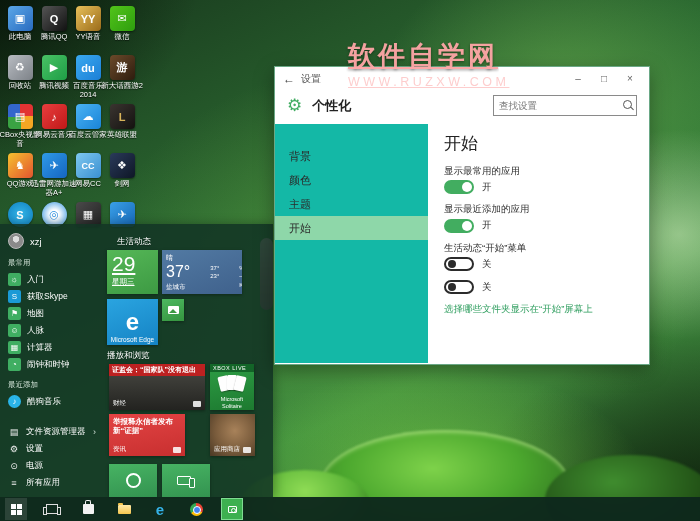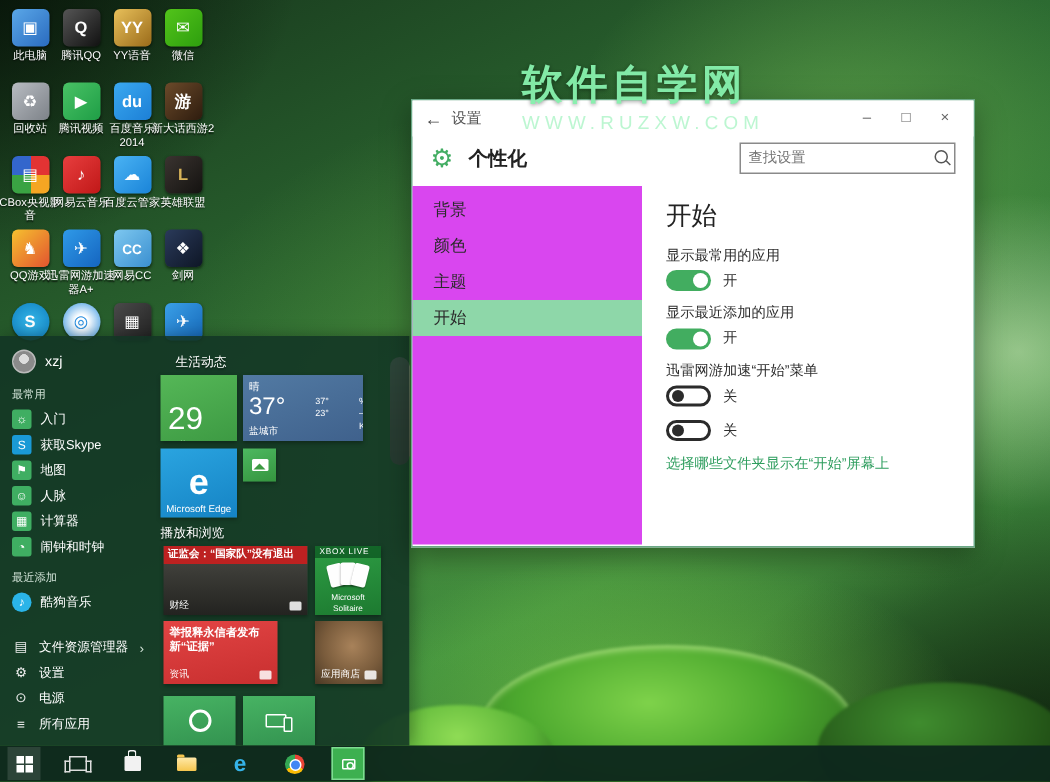--- a/index.html
+++ b/index.html
@@ -23,21 +23,21 @@
     background:radial-gradient(ellipse at 45% 35%, #7ed24a 0%, #4ca82e 45%, #2d6e1e 85%);
     box-shadow:inset 0 2px 4px rgba(230,255,180,.6); }
   #leaf-2 { left:545px; top:455px; width:170px; height:90px;
     background:radial-gradient(ellipse at 40% 30%, #3f8c2e 0%, #235417 60%, #11290c 95%); }
   #leaf-3 { left:240px; top:470px; width:130px; height:70px;
     background:radial-gradient(ellipse at 50% 30%, #8fdc55 0%, #57b135 55%, #336f1f 90%); }
   #bud-1 { left:260px; top:238px; width:13px; height:72px; border-radius:7px;
     background:linear-gradient(180deg,#eec0cf 0%, #d58aa4 45%, #b05c7e 100%); filter:blur(.5px); }
 
   
-  #watermark { left:348px; top:38px; z-index:30; color:#86efac; pointer-events:none; }
+  #watermark { left:348px; top:38px; z-index:30; color:#fca5a5; pointer-events:none;text-decoration:underline; }
   #watermark .wm-title { font-size:27px; font-weight:bold; letter-spacing:3px;
     text-shadow:0 1px 3px rgba(0,0,0,.45); opacity:.96; }
   #watermark .wm-url { font-size:12.5px; letter-spacing:3.5px; opacity:.55; margin-top:1px; }
 
   
   #desktop-icons { left:3px; top:6px; width:140px; z-index:1;
     display:grid; grid-template-columns:repeat(4,34px); grid-auto-rows:49px; }
   .dicon { display:flex; flex-direction:column; align-items:center; cursor:pointer; }
   .dicon .tile { width:25px; height:25px; border-radius:4px; display:flex; align-items:center;
     justify-content:center; color:#fff; font-size:11px; font-weight:bold;
@@ -63,21 +63,21 @@
     display:flex; align-items:center; background:#fff; }
   #search-input { flex:1; border:none; outline:none; font-size:9.5px; padding:0 5px;
     color:#333; font-family:inherit; min-width:0; }
   #search-input::placeholder { color:#767676; }
   #search-glyph { width:16px; height:16px; position:relative; flex:none; cursor:pointer; }
   #search-glyph::before { content:""; position:absolute; left:3px; top:2px; width:7px; height:7px;
     border:1.4px solid #555; border-radius:50%; }
   #search-glyph::after { content:""; position:absolute; left:10px; top:10px; width:4px; height:1.4px;
     background:#555; transform:rotate(45deg); }
   #settings-body { display:flex; height:calc(100% - 58px); }
-  #settings-nav { width:153px; background:#d946ef; padding-top:4px; }
+  #settings-nav { width:153px; background:#14b8a6; padding-top:20px; }
   .nav-item { height:24px; line-height:24px; padding-left:14px; font-size:11px; color:#2b2b2b;
     cursor:pointer; }
   .nav-item.selected { background:#8ed7a9; }
   #settings-content { flex:1; padding:8px 14px 0 16px; }
   #content-heading { font-size:17px; color:#222; font-weight:400; margin-bottom:10px; }
   .setting-row { margin-bottom:9px; }
   .setting-label { font-size:9.5px; color:#2e2e2e; margin-bottom:4px; line-height:1.2; }
   .toggle-line { display:flex; align-items:center; gap:8px; }
   .toggle { width:30px; height:14px; border-radius:7px; position:relative; cursor:pointer; }
   .toggle.on { background:#42ad60; }
@@ -108,21 +108,21 @@
   .footer-item .fi-icon { width:12px; text-align:center; font-size:9px; color:#eee; flex:none; }
   .footer-item .fi-label { font-size:8.5px; white-space:nowrap; }
   .footer-item .fi-chevron { margin-left:auto; font-size:9px; color:#cfe0d5; }
 
   
   .tiles-header { position:absolute; font-size:8.5px; color:#fff;
     text-shadow:0 1px 1px rgba(0,0,0,.4); }
   .tile-box { position:absolute; cursor:pointer; box-shadow:0 1px 3px rgba(0,0,0,.35);
     overflow:hidden; color:#fff; }
   #tile-calendar { left:107px; top:26px; width:51px; height:44px;
-    background:linear-gradient(160deg,#55b757,#3d9a43); padding:19px 5px; }
+    background:linear-gradient(160deg,#55b757,#3d9a43); padding:3px 5px;text-decoration:underline; }
   #tile-calendar .cal-day { font-size:21px; font-weight:300; line-height:1; }
   #tile-calendar .cal-week { font-size:7.5px; margin-top:3px; }
   #tile-weather { left:162px; top:26px; width:80px; height:44px;
     background:linear-gradient(160deg,#527aa3,#3f618c); padding:3px 4px; font-size:7px; }
   #tile-weather .w-cond { font-size:7px; }
   #tile-weather .w-main { display:flex; align-items:flex-start; gap:20px; margin-top:1px; }
   #tile-weather .w-temp { font-size:16px; font-weight:300; line-height:1; }
   #tile-weather .w-col { display:flex; flex-direction:column; font-size:6px; line-height:1.4; }
   #tile-weather .w-city { position:absolute; left:4px; bottom:2px; font-size:6.5px; }
   #tile-edge { left:107px; top:75px; width:51px; height:46px;
@@ -353,21 +353,21 @@
       <div class="setting-row">
         <div class="setting-label">显示最近添加的应用</div>
         <div class="toggle-line">
             <span class="toggle on" style="background: rgb(66, 173, 96);">
               <span class="knob"></span>
             </span>
             <span class="toggle-state">开</span>
           </div>
       </div>
       <div class="setting-row">
-        <div class="setting-label">迅雷网游加速“开始”菜单</div>
+        <div class="setting-label">生活动态“开始”菜单</div>
         <div class="toggle-line">
             <span class="toggle off">
               <span class="knob"></span>
             </span>
             <span class="toggle-state">关</span>
           </div>
       </div>
       <div class="setting-row">
         <div class="toggle-line">
             <span class="toggle off">

